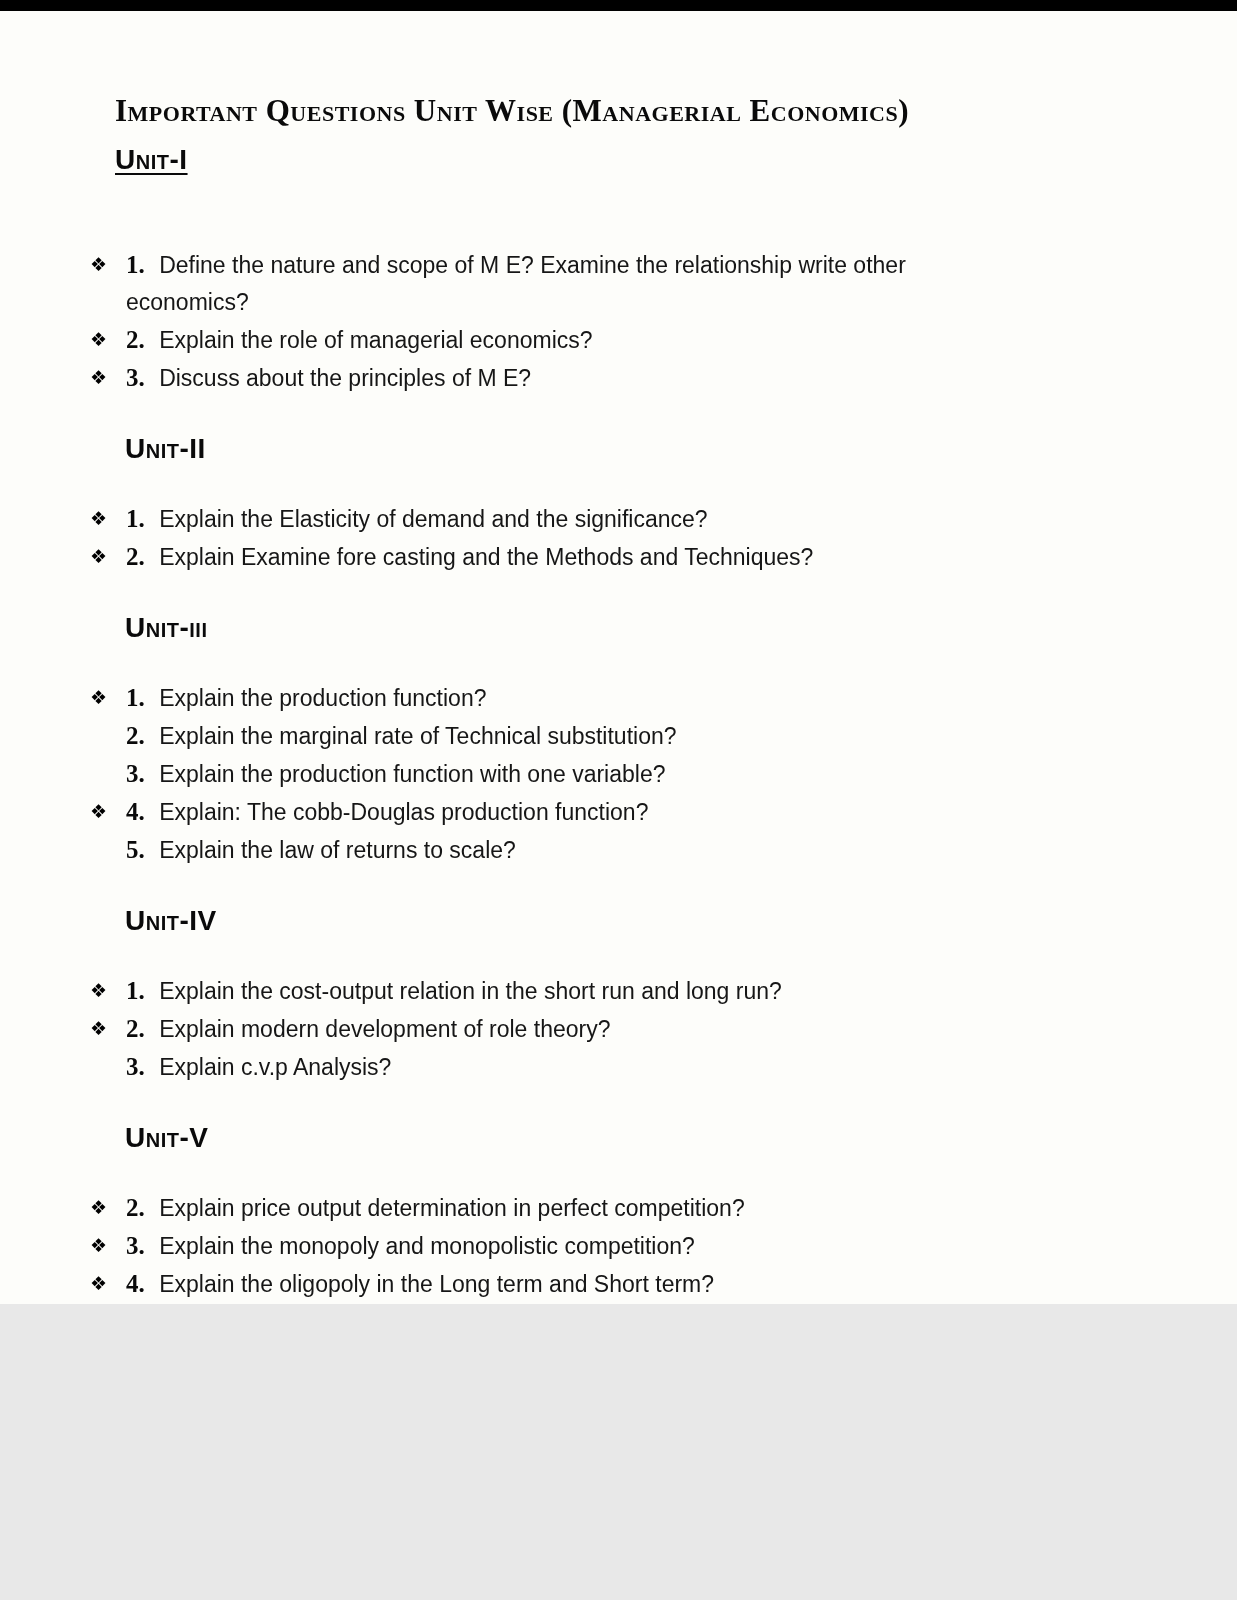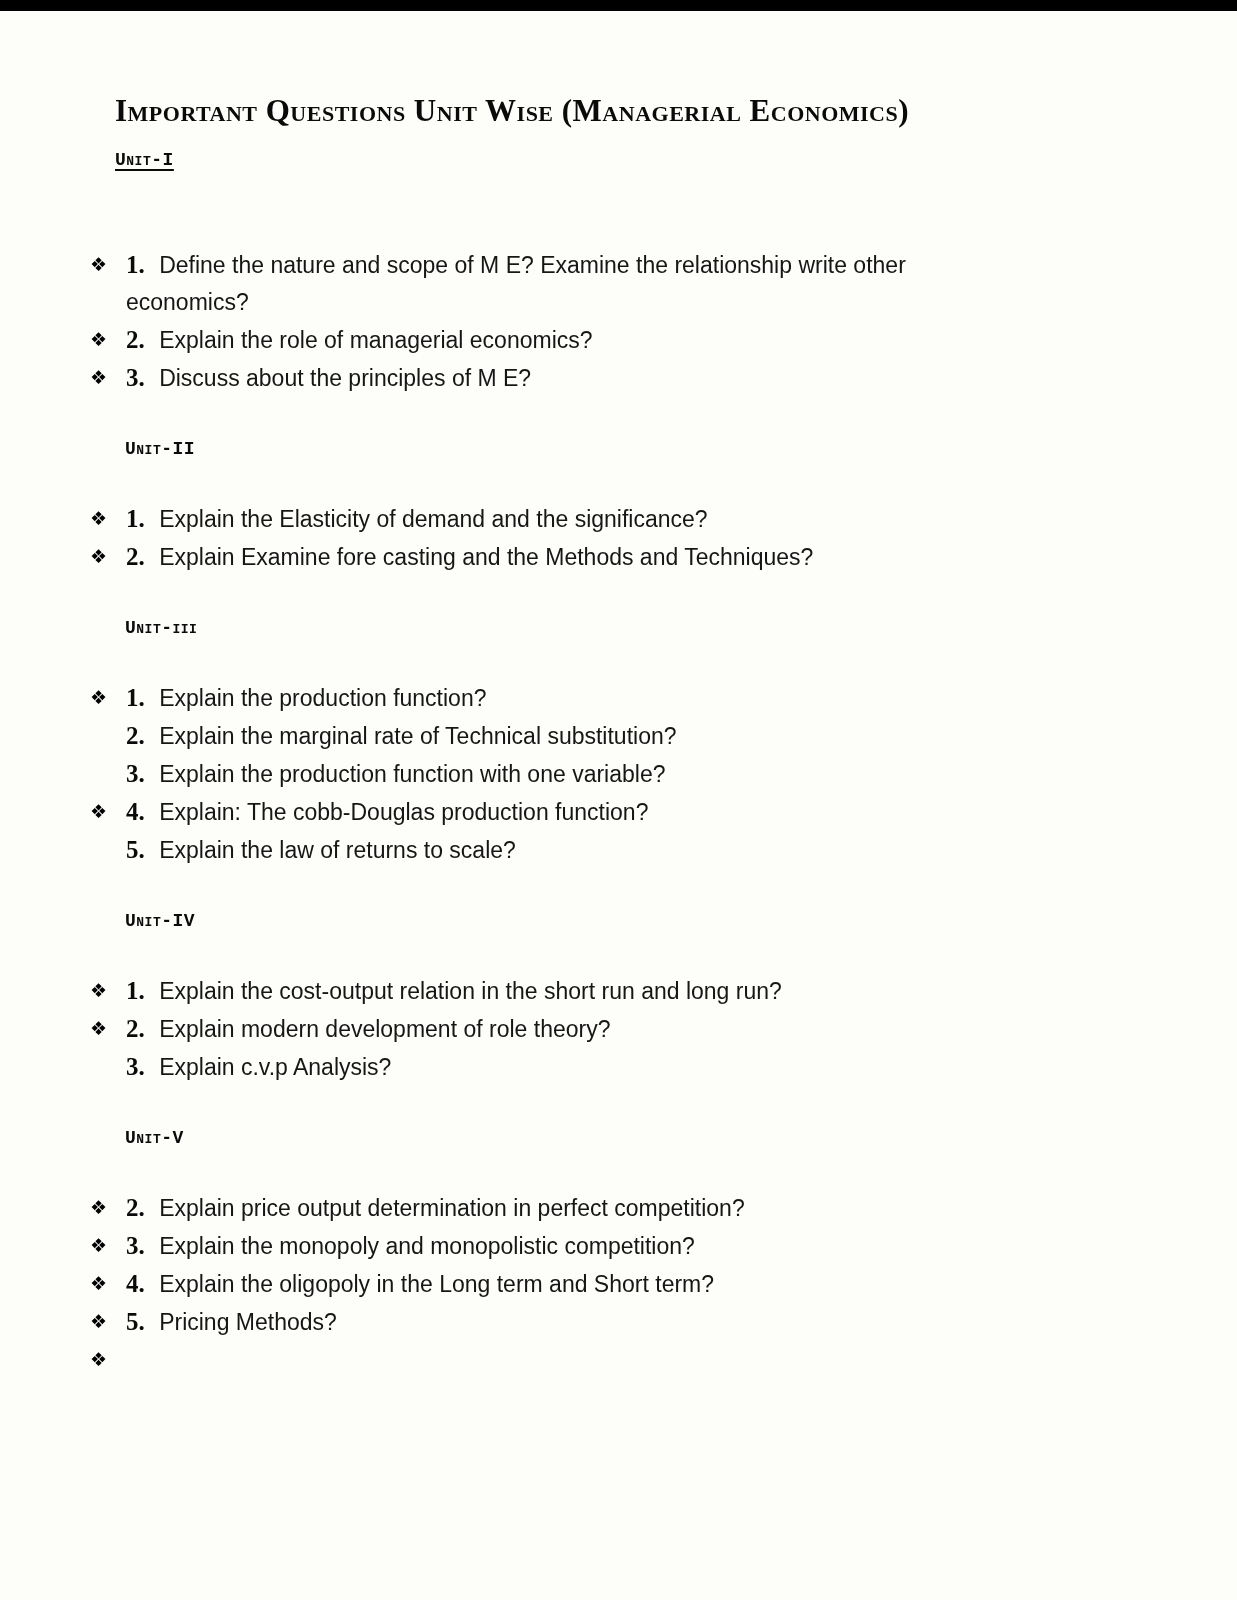--- a/index.html
+++ b/index.html
@@ -3,21 +3,21 @@
 <meta charset="utf-8">
 <style>
   html, body {
     margin: 0;
     padding: 0;
     background: #e8e8e8;
   }
   .page {
     position: relative;
     width: 1237px;
-    height: 1600px;
+    height: 1304px;
     margin: 0 auto;
     background: #fdfdfa;
     overflow: hidden;
     font-family: "Liberation Sans", sans-serif;
     color: #111111;
   }
   .top-border {
     width: 100%;
     height: 11px;
     background: #000000;
@@ -29,24 +29,24 @@
     margin: 0 0 0 25px;
     font-family: "Liberation Serif", serif;
     font-variant: small-caps;
     font-weight: bold;
     font-size: 31px;
     line-height: 40px;
     letter-spacing: 0.5px;
     color: #0a0a0a;
   }
   .unit-heading {
-    font-family: Liberation Mono, monospace;
+    font-family: Liberation Sans, sans-serif;
     font-variant: small-caps;
     font-weight: bold;
-    font-size: 18px;
+    font-size: 28px;
     line-height: 34px;
     letter-spacing: 0.5px;
     margin: 35px 0 34px 35px;
     color: #0a0a0a;
   }
   .unit:first-child .unit-heading {
     margin: 12px 0 69px 25px;
   }
   .unit-heading.underlined {
     text-decoration: underline;

